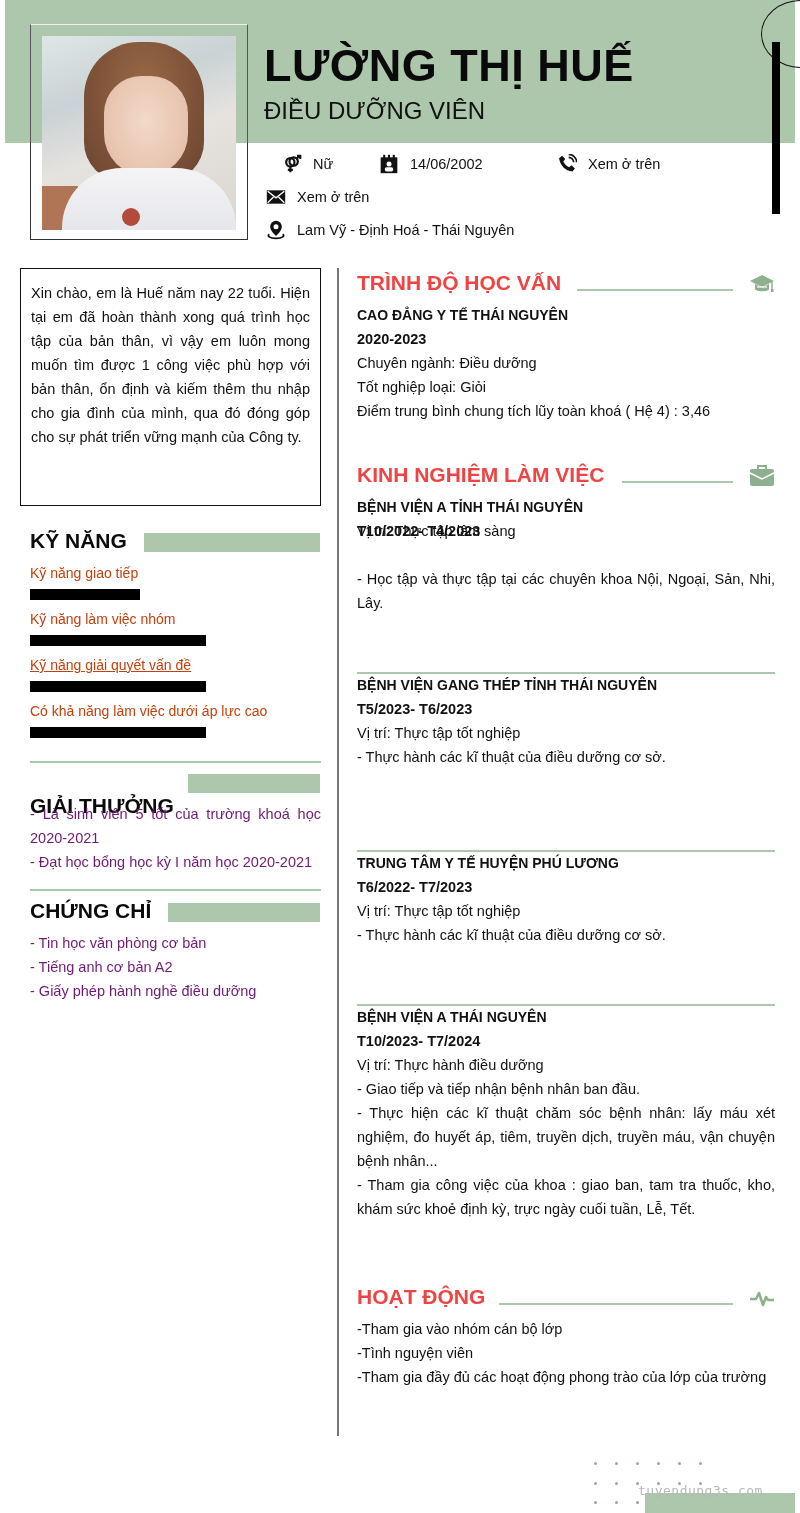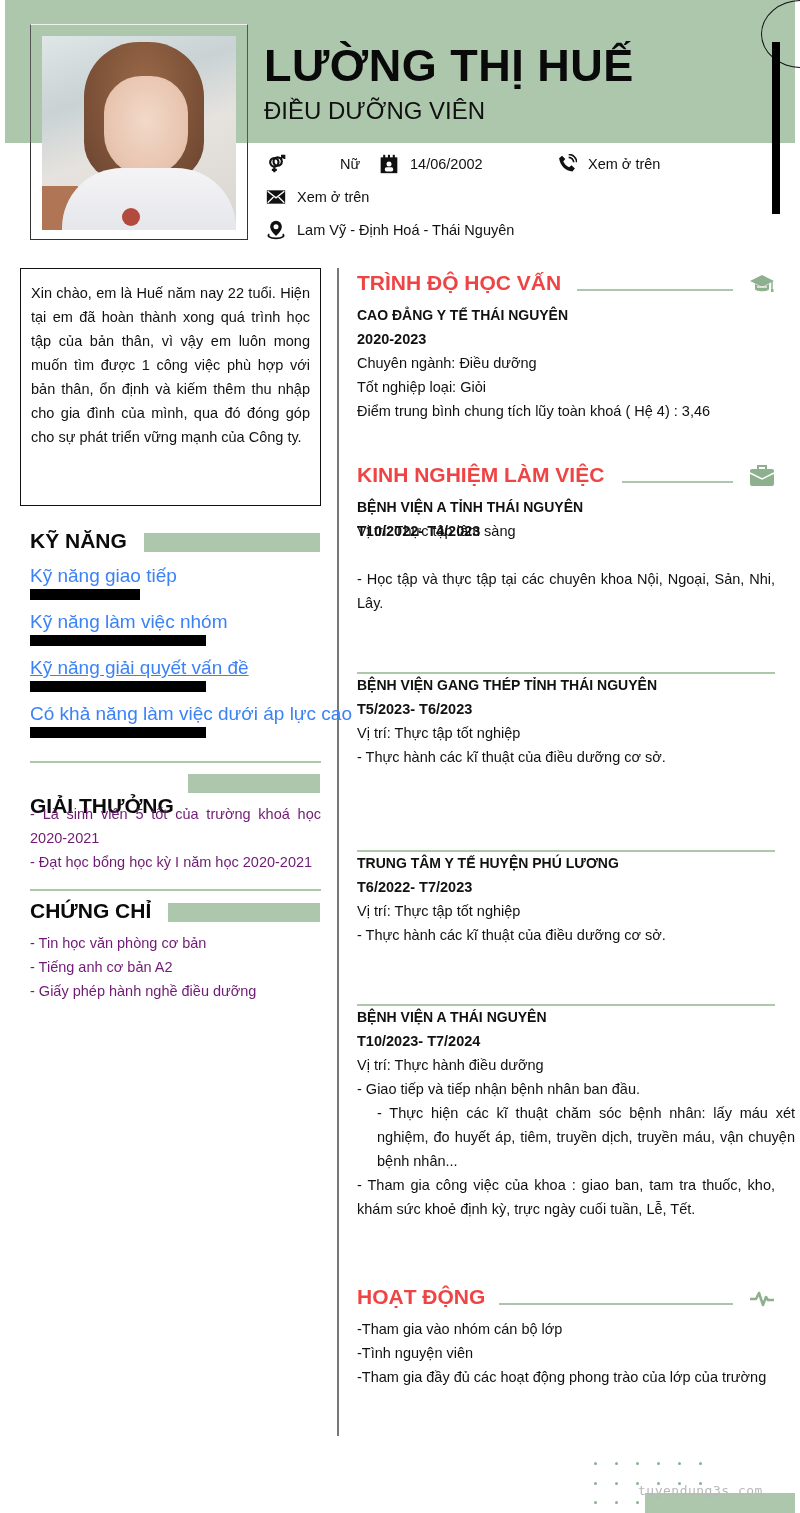--- a/index.html
+++ b/index.html
@@ -28,21 +28,21 @@
   .contact .ico svg { width: 20px; height: 20px; }
 
   .about-box { position: absolute; left: 20px; top: 268px; width: 301px; height: 238px; border: 1.5px solid #111; padding: 12px 10px 0 10px; }
   .about-text { font-size: 14.5px; line-height: 24px; text-align: justify; color: #111; }
 
   .vline { position: absolute; left: 337px; top: 268px; width: 2px; height: 1168px; background: #777; }
   .sec-title-left { font-size: 21px; font-weight: 700; color: #0b0b0b; line-height: 28px; }
   .green-bar { position: absolute; height: 19px; background: #adc7ad; }
   .green-rule { position: absolute; height: 2px; background: #adc7ad; }
 
-  .skill-label { position: absolute; left: 30px; font-size: 19px; color: #3b82f6; }
+  .skill-label { position: absolute; left: 30px; font-size: 14px; color: #c2410c; }
   .skill-bar { position: absolute; left: 30px; height: 11px; background: #000; }
 
   .list-line { position: absolute; font-size: 14.5px; line-height: 24px; color: #701a75; }
   .sec-title-right { position: absolute; left: 357px; font-size: 21px; font-weight: 700; color: #ef4444; line-height: 28px; }
   .sec-icon { position: absolute; width: 26px; height: 26px; }
   .org { position: absolute; left: 357px; font-size: 14px; font-weight: 700; color: #111; line-height: 24px; }
   .period { position: absolute; left: 357px; font-size: 14.5px; font-weight: 700; color: #111; line-height: 24px; }
   .body-line { position: absolute; left: 357px; width: 418px; font-size: 14.5px; line-height: 24px; color: #111; text-align: justify; }
 
   .dots { position: absolute; left: 590px; top: 1458px; width: 140px; height: 50px; }
@@ -63,21 +63,21 @@
   <div class="shelf"></div>
   <div class="hair"></div>
   <div class="face"></div>
   <div class="coat"></div>
   <div class="pin"></div>
 </div>
 
 <div class="name">LƯỜNG THỊ HUẾ</div>
 <div class="job-title">ĐIỀU DƯỠNG VIÊN</div>
 
-<div class="contact" style="left:265px; top:153px;gap:43px;">
+<div class="contact" style="left:281px; top:153px;">
   <span class="ico">
     <svg viewBox="0 0 24 24">
         <circle cx="10" cy="10" r="5" fill="none" stroke="#111" stroke-width="2.6"></circle>
         <circle cx="14" cy="9" r="5" fill="none" stroke="#111" stroke-width="2.6"></circle>
         <path d="M10 15 v7 M7 19 h6" stroke="#111" stroke-width="2.6"></path>
         <path d="M17 6 l5 -4 M18 2 h4 v4" stroke="#111" stroke-width="2.4" fill="none"></path>
       </svg>
   </span>
   <span>Nữ</span>
 </div>
@@ -198,21 +198,21 @@
 <div class="org" style="top:851px;">TRUNG TÂM Y TẾ HUYỆN PHÚ LƯƠNG</div>
 <div class="period" style="top:875px;">T6/2022- T7/2023</div>
 <div class="body-line" style="top:899px;">Vị trí: Thực tập tốt nghiệp</div>
 <div class="body-line" style="top:923px;">- Thực hành các kĩ thuật của điều dưỡng cơ sở.</div>
 
 <div class="green-rule" style="left:357px; top:1004px; width:418px;"></div>
 <div class="org" style="top:1005px;">BỆNH VIỆN A THÁI NGUYÊN</div>
 <div class="period" style="top:1029px;">T10/2023- T7/2024</div>
 <div class="body-line" style="top:1053px;">Vị trí: Thực hành điều dưỡng</div>
 <div class="body-line" style="top:1077px;">-  Giao tiếp và tiếp nhận bệnh nhân ban đầu.</div>
-<div class="body-line" style="top:1101px;margin-left:20px;">- Thực hiện các kĩ thuật chăm sóc bệnh nhân: lấy máu xét nghiệm, đo huyết áp, tiêm, truyền dịch, truyền máu, vận chuyện bệnh nhân...</div>
+<div class="body-line" style="top:1101px;">- Thực hiện các kĩ thuật chăm sóc bệnh nhân: lấy máu xét nghiệm, đo huyết áp, tiêm, truyền dịch, truyền máu, vận chuyện bệnh nhân...</div>
 <div class="body-line" style="top:1173px;">- Tham gia công việc của khoa : giao ban,  tam tra thuốc, kho, khám sức khoẻ định kỳ, trực ngày cuối tuần, Lễ, Tết.</div>
 
 <div class="sec-title-right" style="top:1283px;">HOẠT ĐỘNG</div>
 <div class="green-rule" style="left:499px; top:1303px; width:234px;"></div>
 <div class="sec-icon" style="left:749px; top:1285px;">
   <svg viewBox="0 0 26 26" width="26" height="26">
       <path d="M1 14 h6 l3 -6 l4 12 l3 -8 l2 3 h6" stroke="#8fb08f" stroke-width="2.6" fill="none" stroke-linejoin="round"></path>
     </svg>
 </div>
 <div class="body-line" style="top:1317px;">-Tham gia vào nhóm cán bộ lớp</div>

